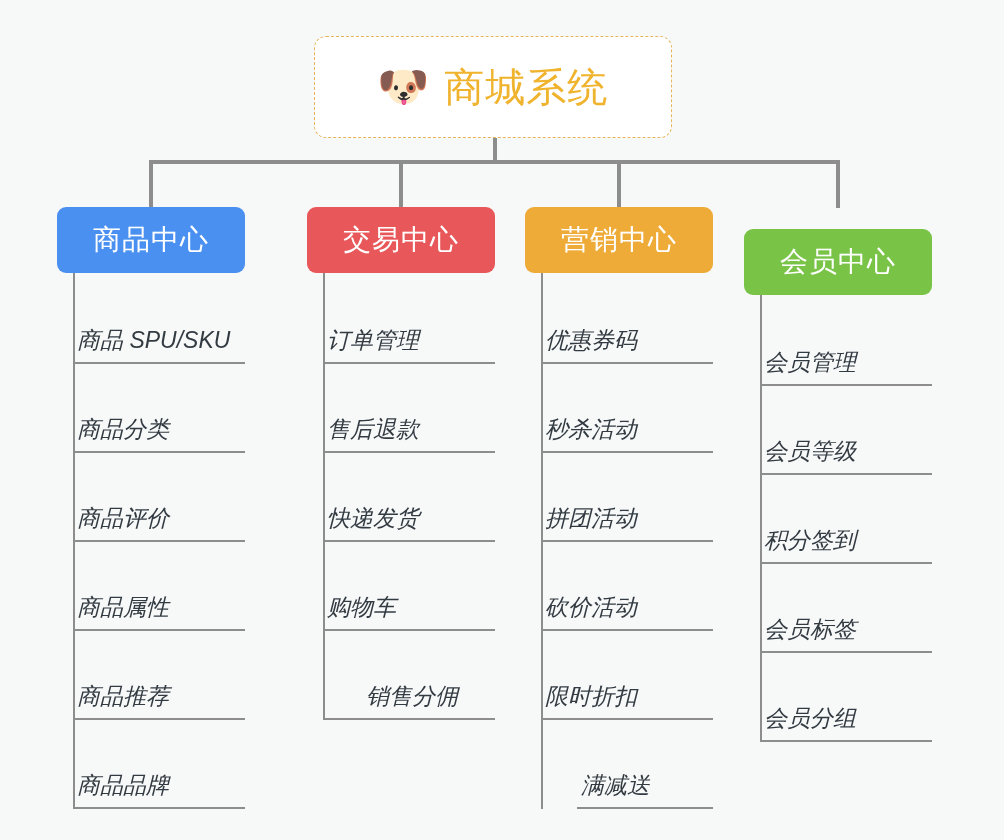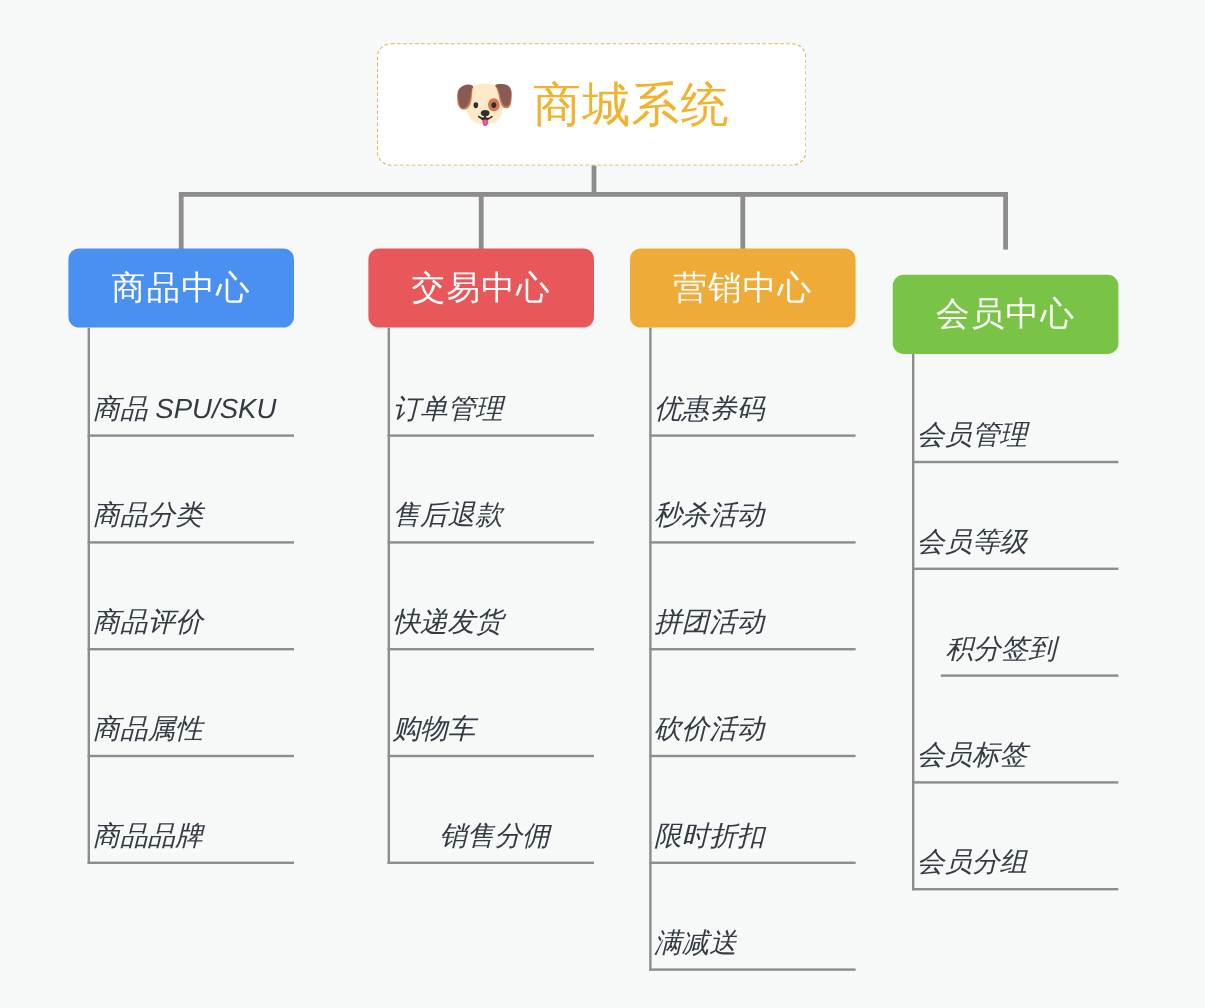--- a/index.html
+++ b/index.html
@@ -149,20 +149,23 @@
       <div class="leaf-item" style="border-bottom-color: rgb(141, 141, 141);">
           <span class="leaf-label">商品分类</span>
         </div>
       <div class="leaf-item" style="border-bottom-color: rgb(141, 141, 141);">
           <span class="leaf-label">商品评价</span>
         </div>
       <div class="leaf-item" style="border-bottom-color: rgb(141, 141, 141);">
           <span class="leaf-label">商品属性</span>
         </div>
       <div class="leaf-item" style="border-bottom-color: rgb(141, 141, 141);">
+          <span class="leaf-label">商品推荐</span>
+        </div>
+      <div class="leaf-item" style="border-bottom-color: rgb(141, 141, 141);">
           <span class="leaf-label">商品品牌</span>
         </div>
     </div>
   </div>
 
   <div class="column" style="left:307px">
     <div class="cat-box" style="background: rgb(232, 88, 90);">
       <span>交易中心</span>
     </div>
     <div class="leaf-list">
@@ -199,39 +202,39 @@
         </div>
       <div class="leaf-item" style="border-bottom-color: rgb(141, 141, 141);">
           <span class="leaf-label">拼团活动</span>
         </div>
       <div class="leaf-item" style="border-bottom-color: rgb(141, 141, 141);">
           <span class="leaf-label">砍价活动</span>
         </div>
       <div class="leaf-item" style="border-bottom-color: rgb(141, 141, 141);">
           <span class="leaf-label">限时折扣</span>
         </div>
-      <div class="leaf-item" style="border-bottom-color: rgb(141, 141, 141);">
+      <div class="leaf-item" style="border-bottom-color: rgb(141, 141, 141); margin-left: 36px;">
           <span class="leaf-label">满减送</span>
         </div>
     </div>
   </div>
 
   <div class="column" style="left:744px">
     <div class="cat-box" style="background: rgb(121, 195, 71); margin-top: 22px;">
       <span>会员中心</span>
     </div>
     <div class="leaf-list">
       <div class="spine" style="background: rgb(141, 141, 141);"></div>
       <div class="leaf-item" style="border-bottom-color: rgb(141, 141, 141);">
           <span class="leaf-label">会员管理</span>
         </div>
       <div class="leaf-item" style="border-bottom-color: rgb(141, 141, 141);">
           <span class="leaf-label">会员等级</span>
         </div>
-      <div class="leaf-item" style="border-bottom-color: rgb(141, 141, 141); margin-left: 24px;">
+      <div class="leaf-item" style="border-bottom-color: rgb(141, 141, 141);">
           <span class="leaf-label">积分签到</span>
         </div>
       <div class="leaf-item" style="border-bottom-color: rgb(141, 141, 141);">
           <span class="leaf-label">会员标签</span>
         </div>
       <div class="leaf-item" style="border-bottom-color: rgb(141, 141, 141);">
           <span class="leaf-label">会员分组</span>
         </div>
     </div>
   </div>

